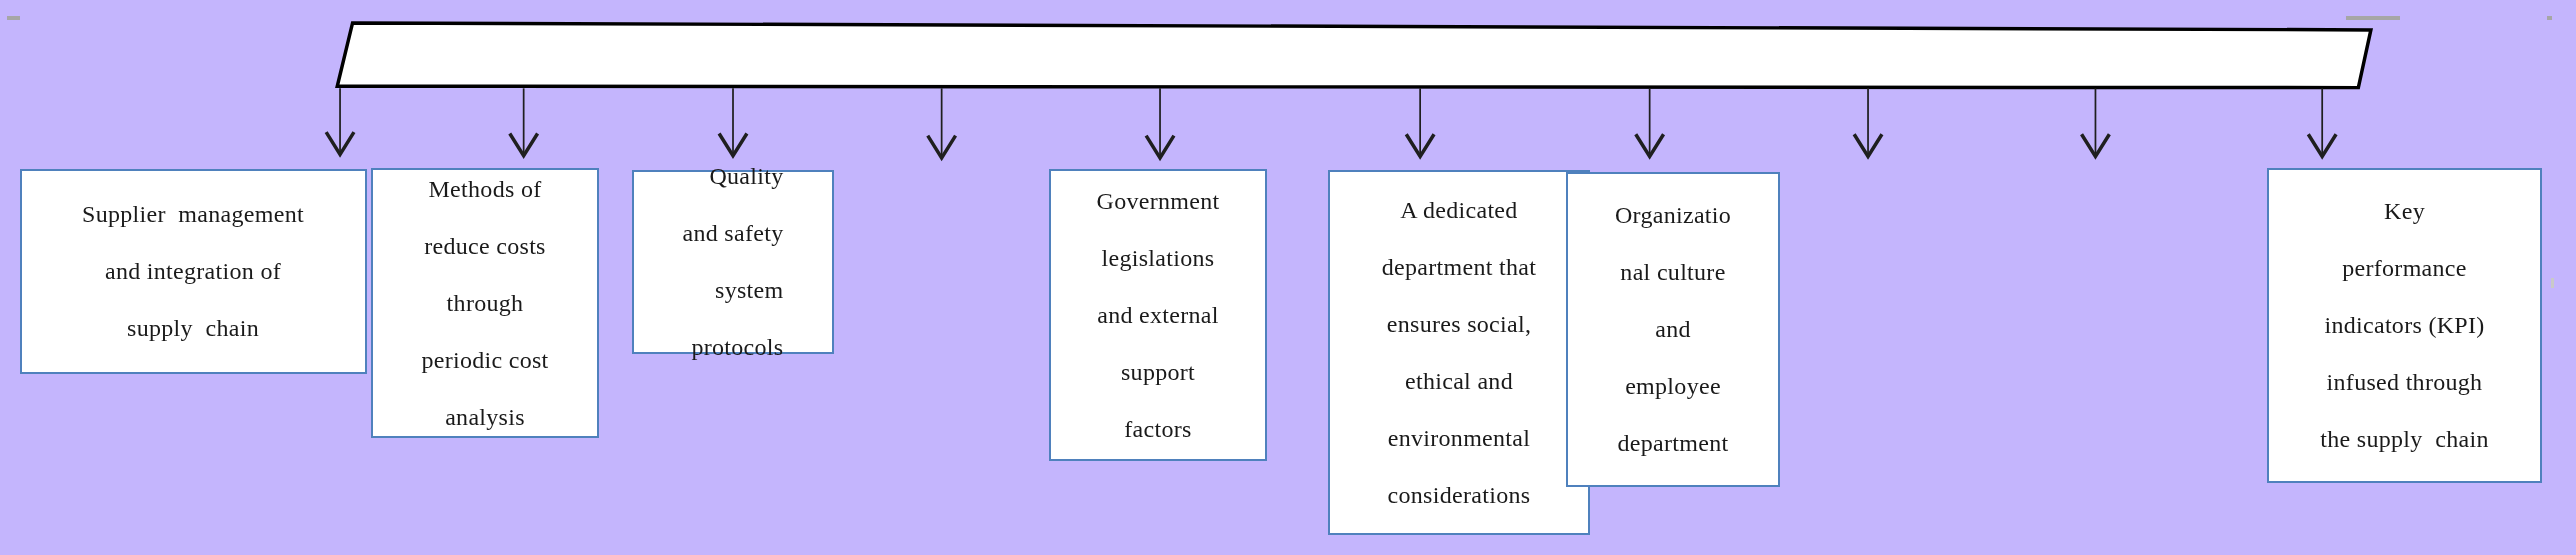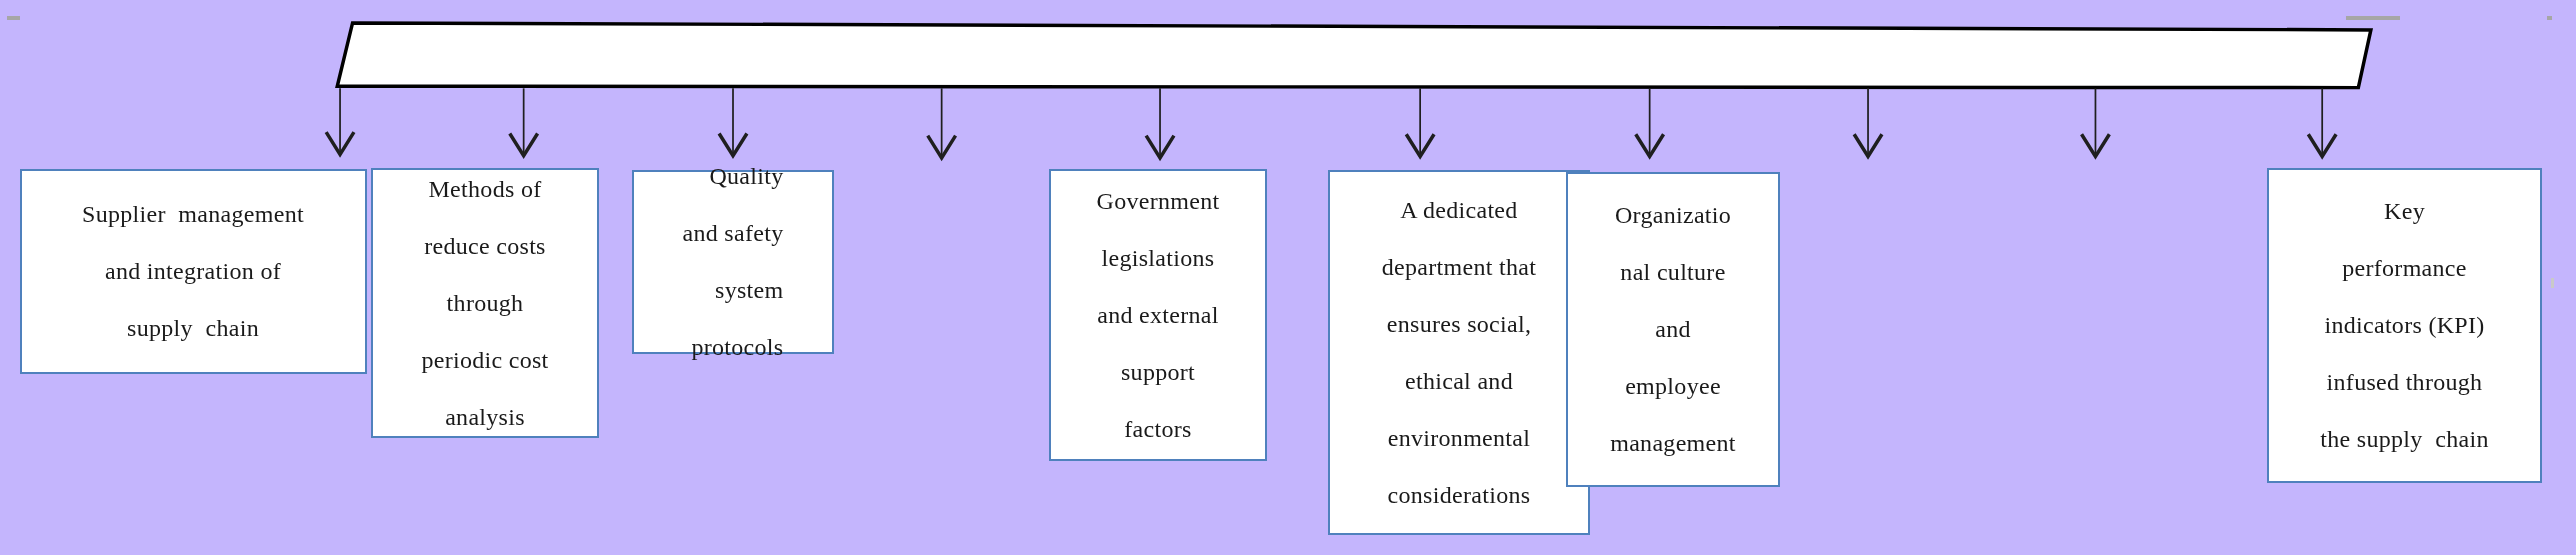--- a/index.html
+++ b/index.html
@@ -137,21 +137,21 @@
 ensures social,
 ethical and
 environmental
 considerations</span>
   </div>
   <div class="factor-box b7">
     <span class="box-text">Organizatio
 nal culture
 and
 employee
-management</span>
+department</span>
   </div>
   <div class="factor-box b10">
     <span class="box-text">Key
 performance
 indicators (KPI)
 infused through
 the supply  chain</span>
   </div>
 
 </div>

